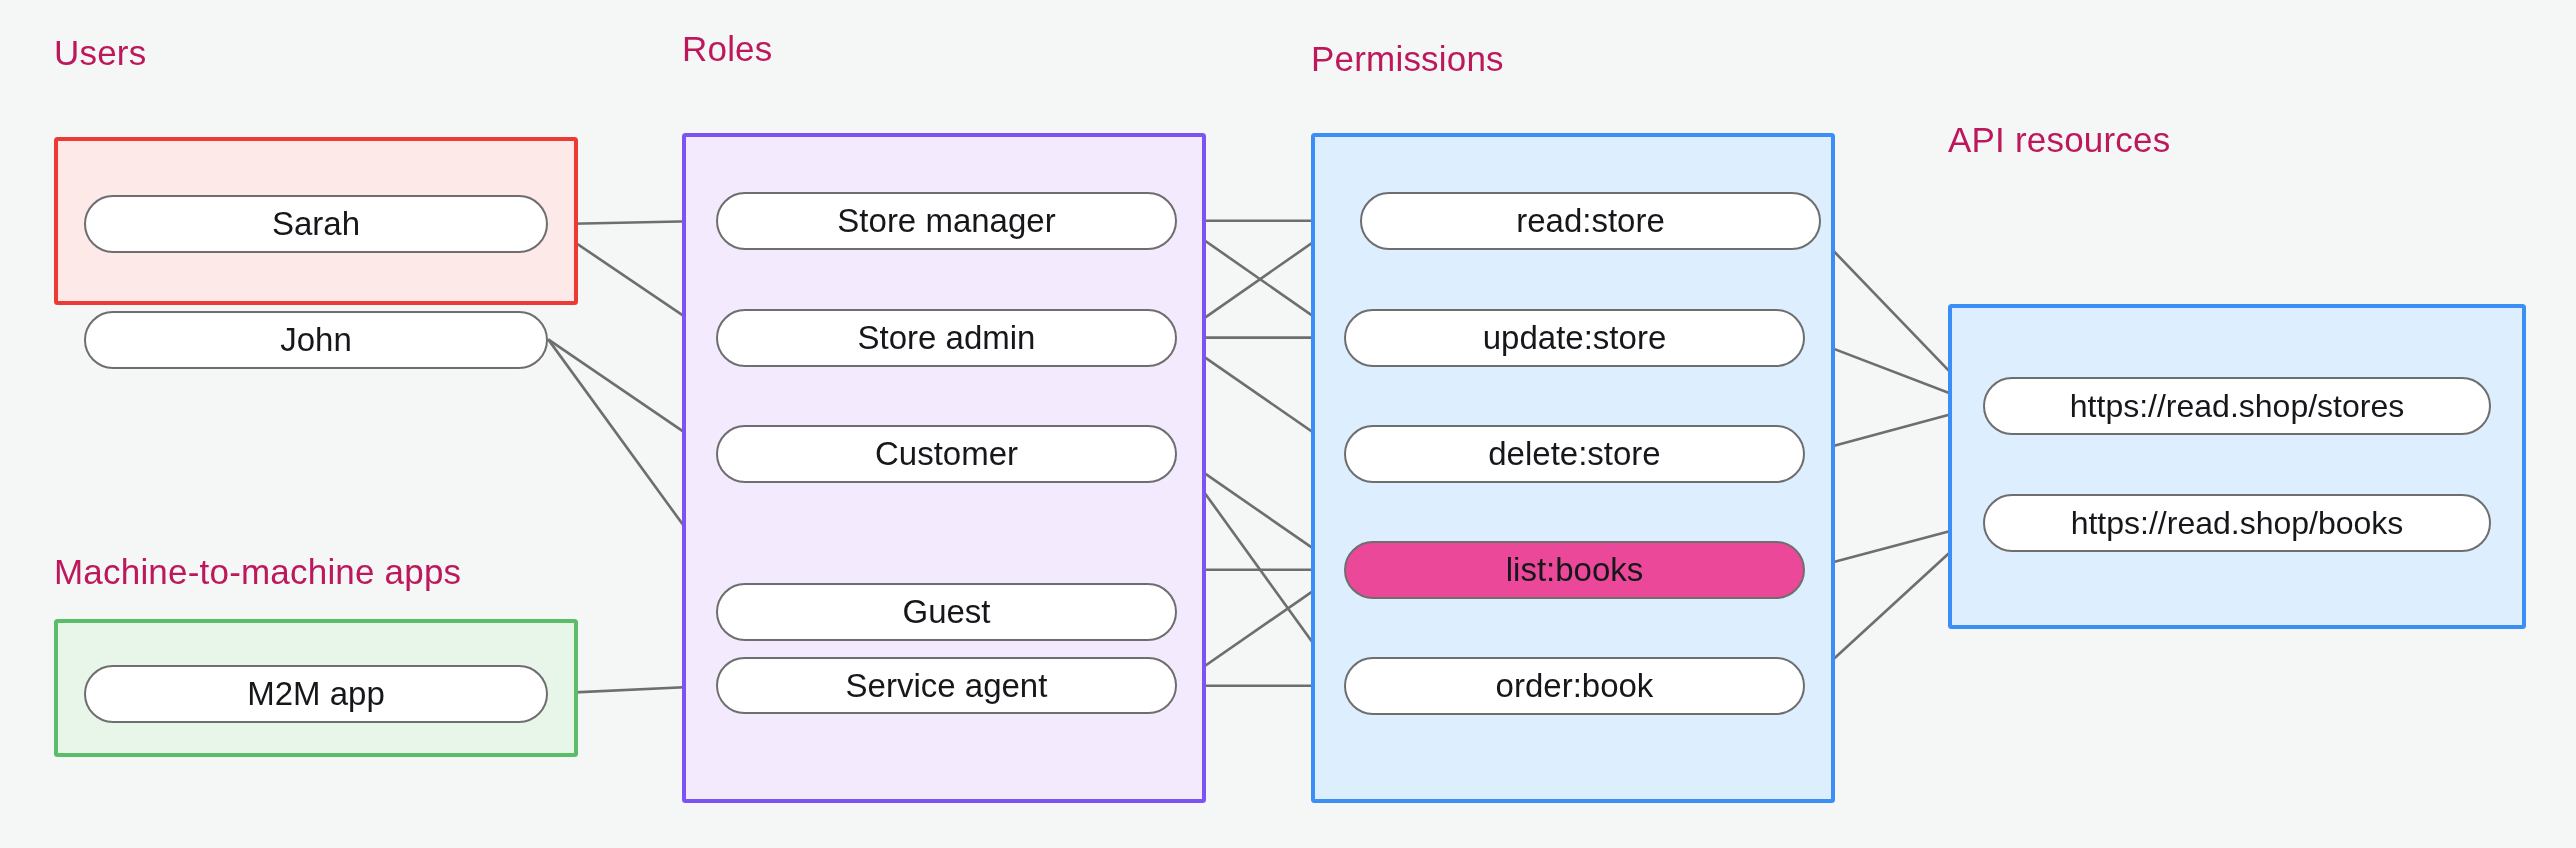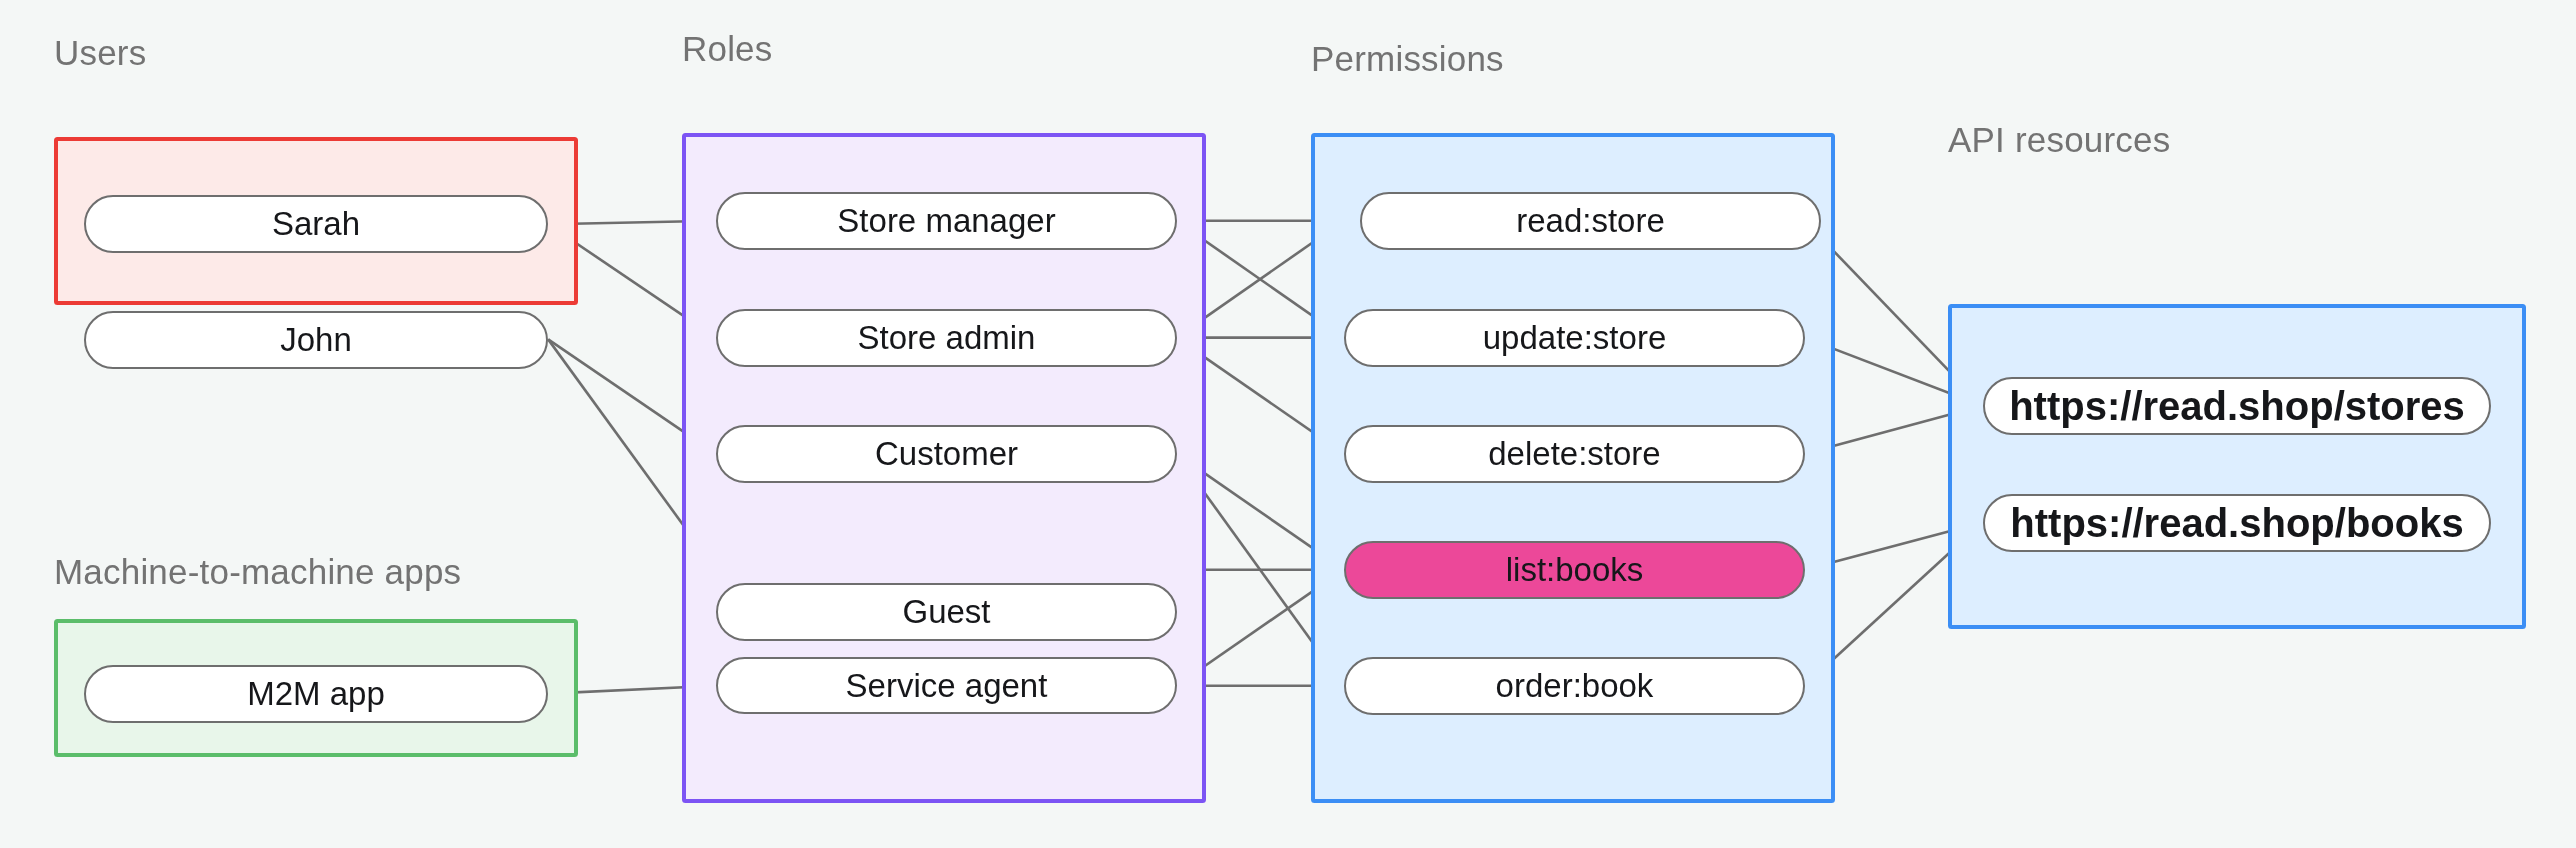--- a/index.html
+++ b/index.html
@@ -21,21 +21,21 @@
     position: absolute;
     left: 0;
     top: 0;
     width: 2576px;
     height: 848px;
     pointer-events: none;
   }
   .group-title {
     position: absolute;
     font-size: 35px;
-    color: #737373;
+    color: #be185d;
     letter-spacing: 0.2px;
     white-space: nowrap;
   }
   .group-box {
     position: absolute;
     box-sizing: border-box;
     border-width: 4.4px;
     border-style: solid;
     border-radius: 3.5px;
   }
@@ -45,21 +45,21 @@
     background: #ffffff;
     border: 2.6px solid #6e6e6e;
     border-radius: 35px;
     display: flex;
     align-items: center;
     justify-content: center;
     font-size: 33px;
     color: #16171a;
     white-space: nowrap;
   }
-  .node.url { font-size: 40px; font-weight: bold; }
+  .node.url { font-size: 32px; }
 </style>
 </head>
 <body>
 
 <div id="canvas">
 
   <svg class="edges" id="edge-layer" viewBox="0 0 2952 972" width="2576" height="848">
       <line x1="628" y1="257" x2="820" y2="253" stroke="#6e6e6e" stroke-width="3"></line>
       <line x1="628" y1="257" x2="820" y2="387" stroke="#6e6e6e" stroke-width="3"></line>
       <line x1="628" y1="389" x2="820" y2="520" stroke="#6e6e6e" stroke-width="3"></line>

